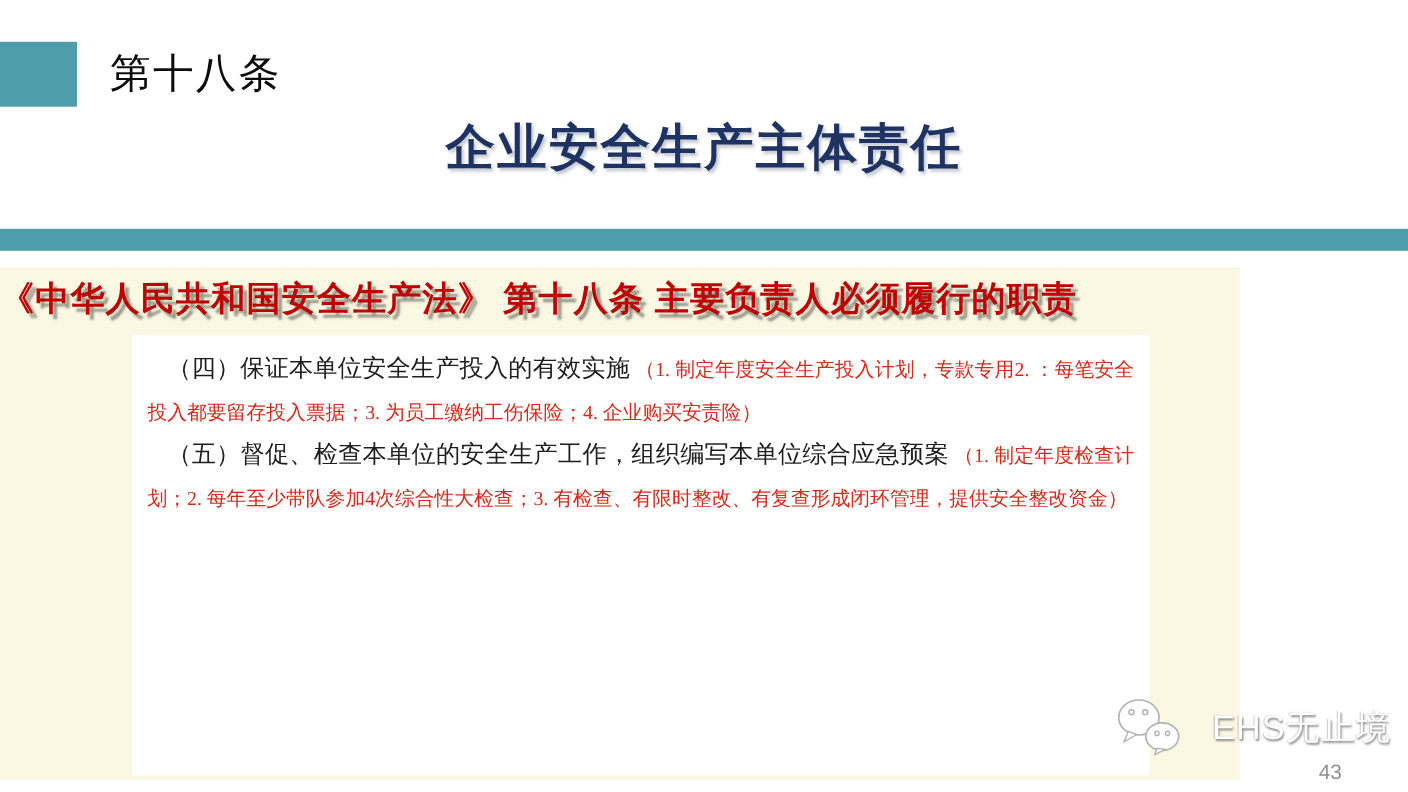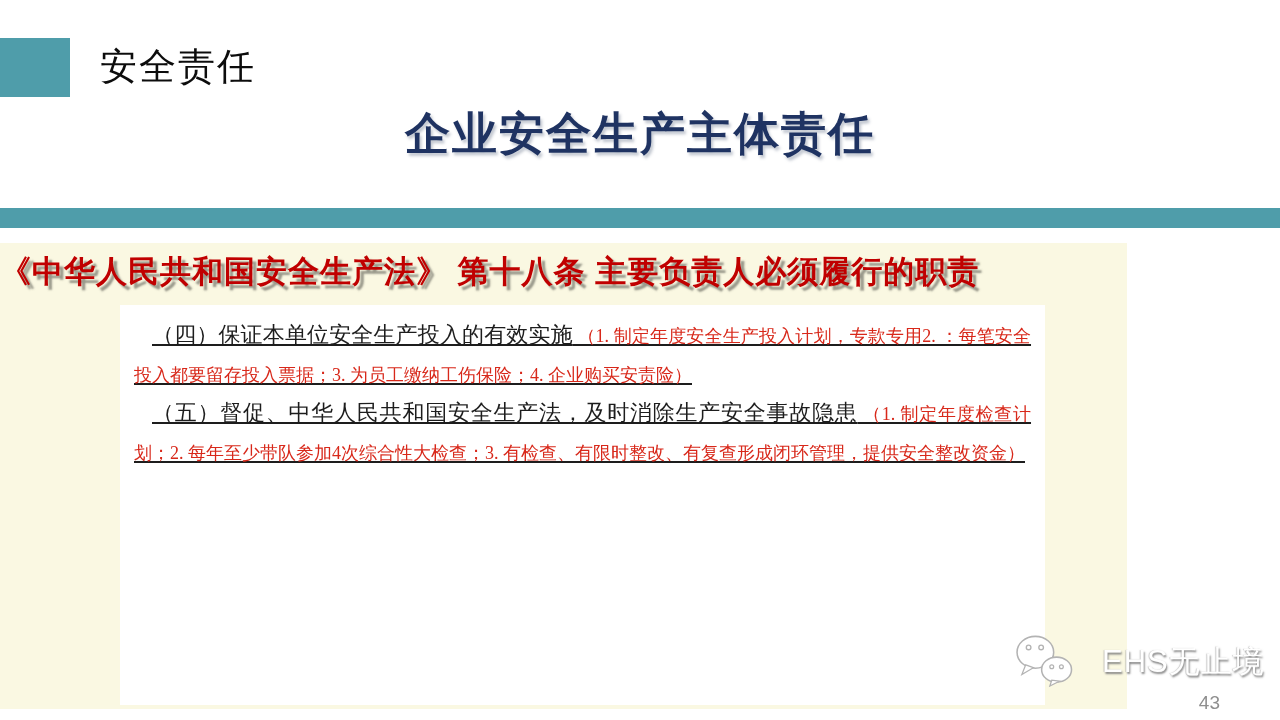--- a/index.html
+++ b/index.html
@@ -56,21 +56,20 @@
     background:#ffffff;
     box-sizing:border-box;
     padding:11px 14px 10px 14px;
   }
   .law-item{
     margin:0;
     font-family:"Liberation Serif","DejaVu Serif",serif;
     font-size:22px;line-height:38px;color:#1d1d1d;
     text-indent:18px;
     text-align:justify;
-    text-decoration:underline;
   }
   .law-item .annotation{
     color:var(--anno-red);
     font-size:18px;
   }
 
   
   .watermark{
     position:absolute;left:1014px;top:634px;width:250px;height:56px;
     display:flex;align-items:center;gap:20px;
@@ -84,33 +83,33 @@
     text-align:right;font-size:19px;color:var(--pagenum);
   }
 </style>
 </head>
 <body>
 
 <div class="slide">
 
   <div class="accent-rect"></div>
 
-  <div class="kicker">安全责任</div>
+  <div class="kicker">第十八条</div>
 
   <div class="main-title">企业安全生产主体责任</div>
 
   <div class="teal-bar"></div>
 
   <div class="cream-panel">
     <div class="law-banner">《中华人民共和国安全生产法》 第十八条 主要负责人必须履行的职责</div>
 
     <div class="content-box">
 
     <p class="law-item"><span class="clause">（四）保证本单位安全生产投入的有效实施</span><span class="annotation"> （1. 制定年度安全生产投入计划，专款专用2. ：每笔安全投入都要留存投入票据；3. 为员工缴纳工伤保险；4. 企业购买安责险）</span></p>
-        <p class="law-item"><span class="clause">（五）督促、中华人民共和国安全生产法，及时消除生产安全事故隐患</span><span class="annotation"> （1. 制定年度检查计划；2. 每年至少带队参加4次综合性大检查；3. 有检查、有限时整改、有复查形成闭环管理，提供安全整改资金）</span></p>
+        <p class="law-item"><span class="clause">（五）督促、检查本单位的安全生产工作，组织编写本单位综合应急预案</span><span class="annotation"> （1. 制定年度检查计划；2. 每年至少带队参加4次综合性大检查；3. 有检查、有限时整改、有复查形成闭环管理，提供安全整改资金）</span></p>
       </div>
   </div>
 
   <div class="watermark">
     <span style="display:inline-block;margin-right:6px;">
       <svg width="62" height="54" viewBox="0 0 64 56" xmlns="http://www.w3.org/2000/svg">
 
         <ellipse cx="22" cy="20" rx="19" ry="16.5" fill="#ffffff" stroke="#b3b3b3" stroke-width="1.6"></ellipse>
         <path d="M12 33 L8 43 L20 36 Z" fill="#ffffff" stroke="#b3b3b3" stroke-width="1.3"></path>
         <circle cx="15" cy="15" r="2.4" fill="none" stroke="#b3b3b3" stroke-width="1.4"></circle>

